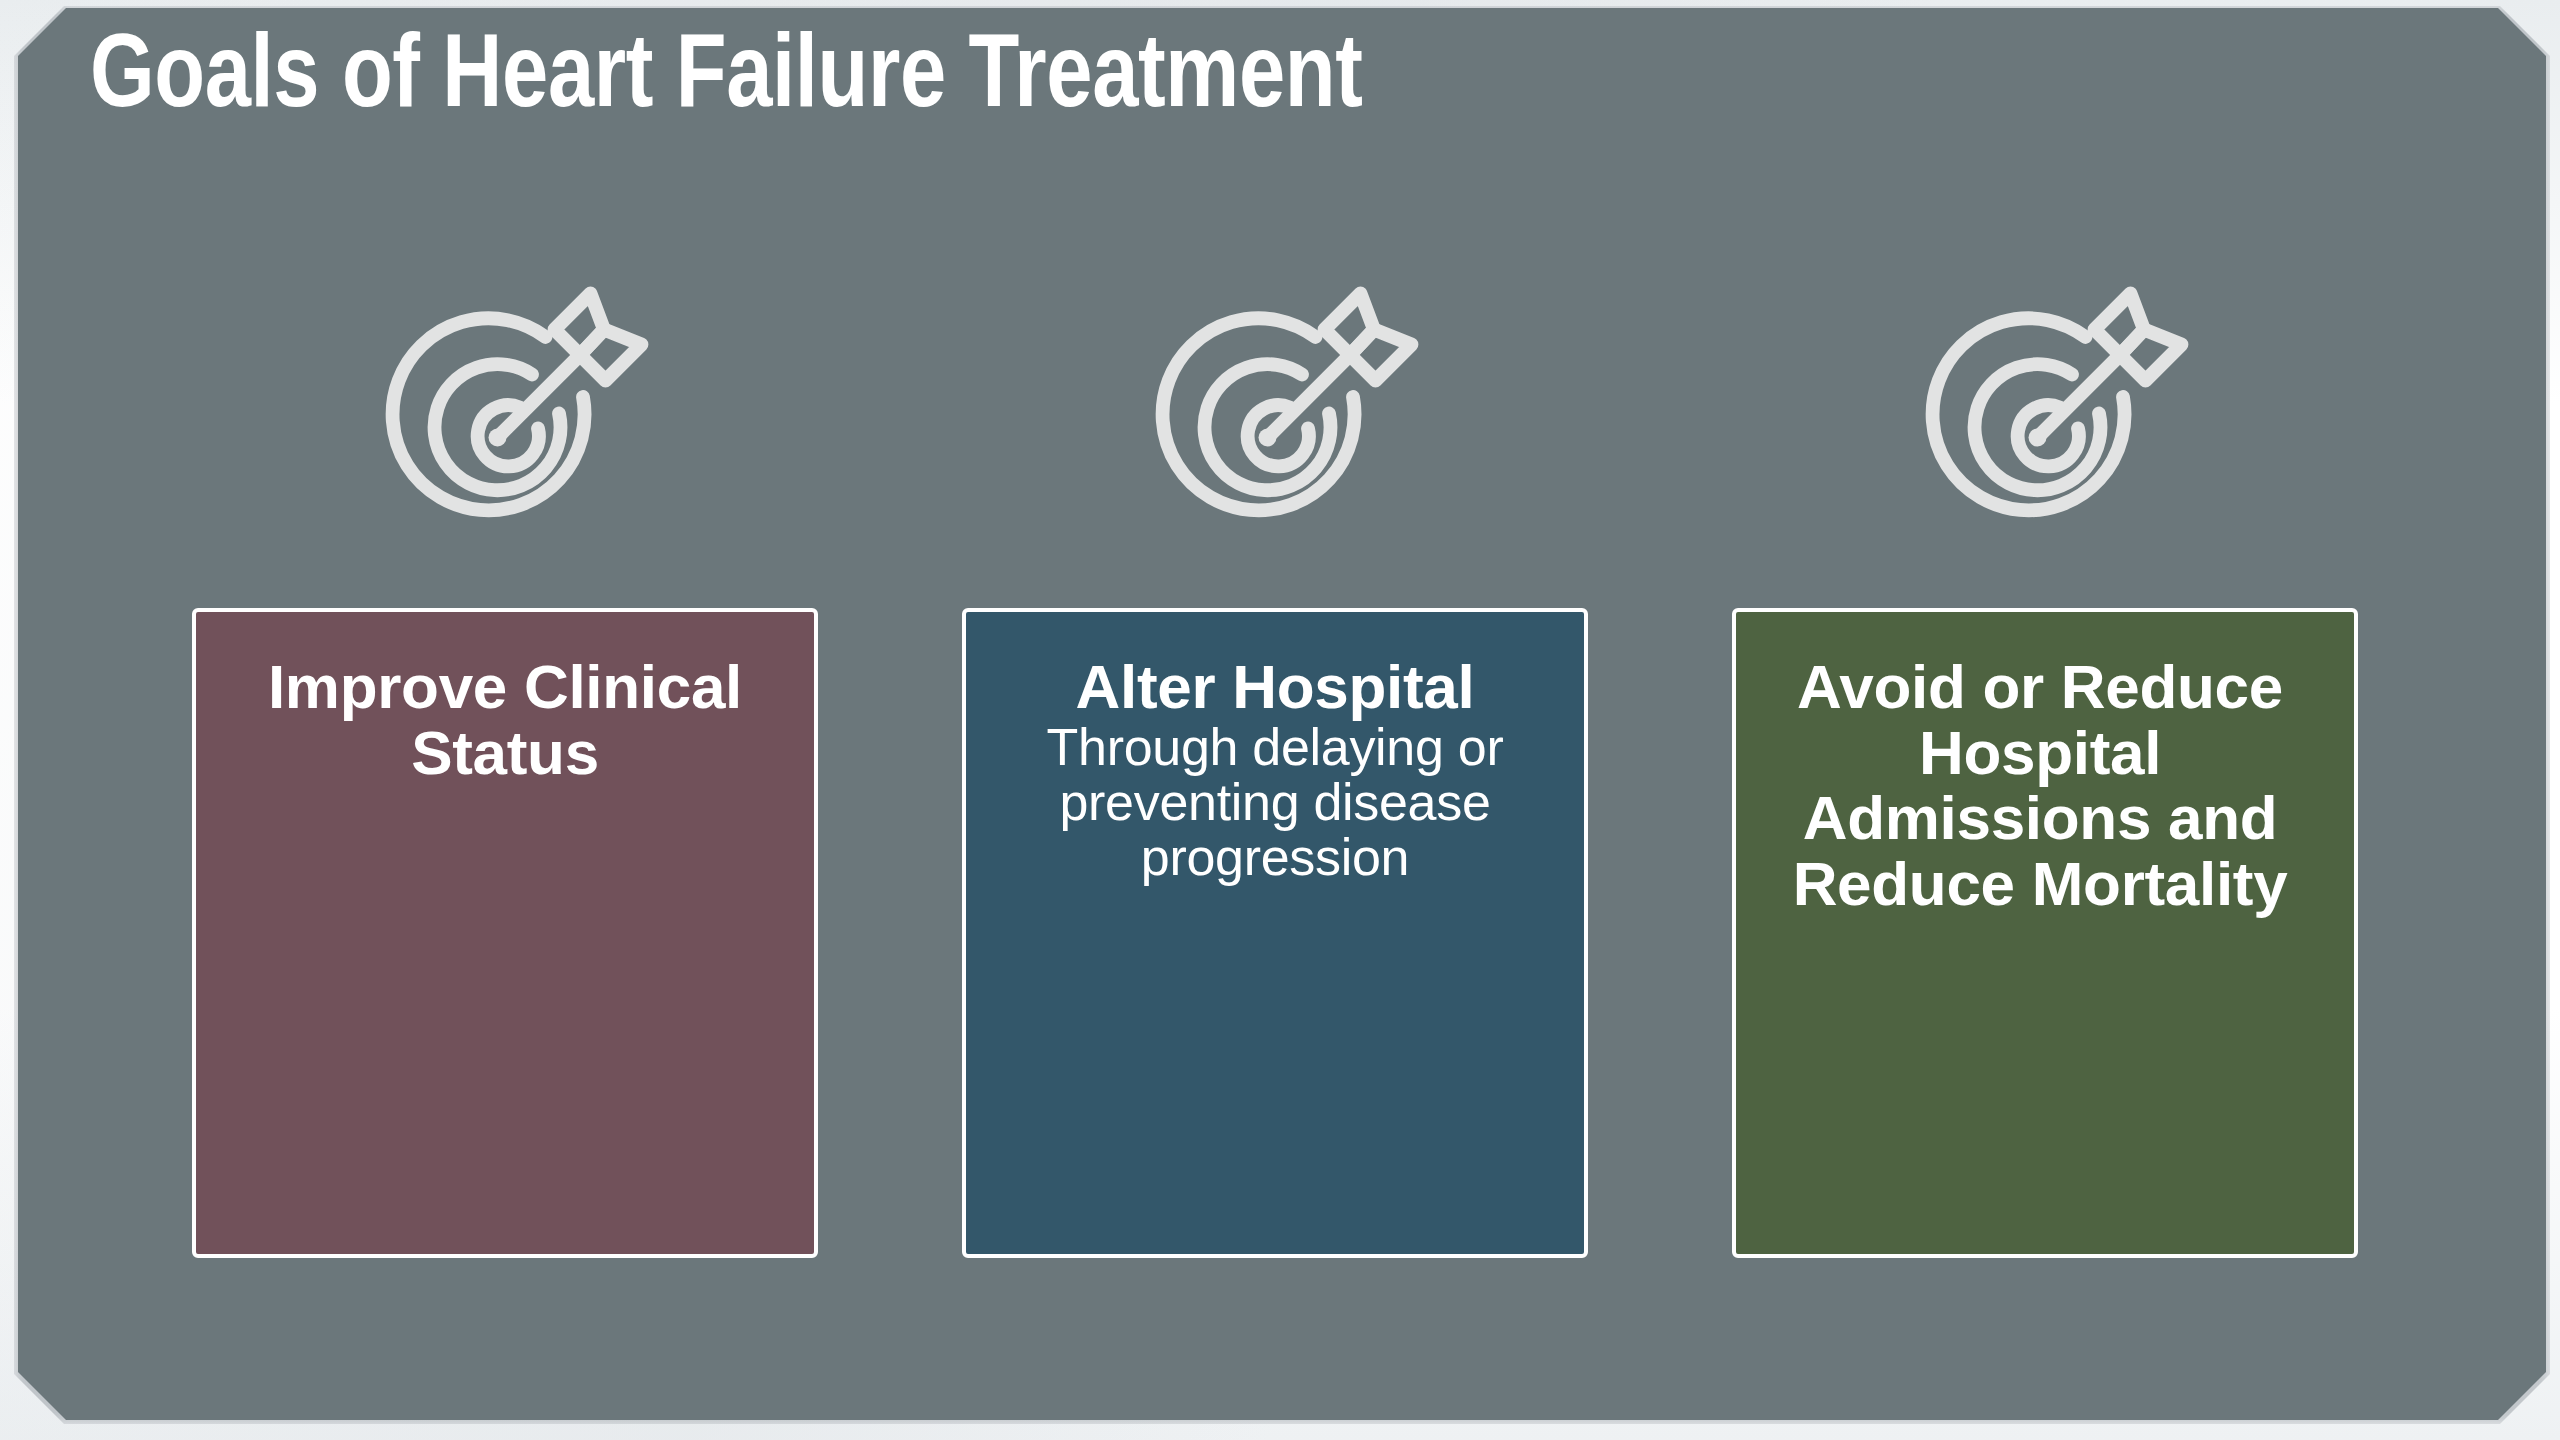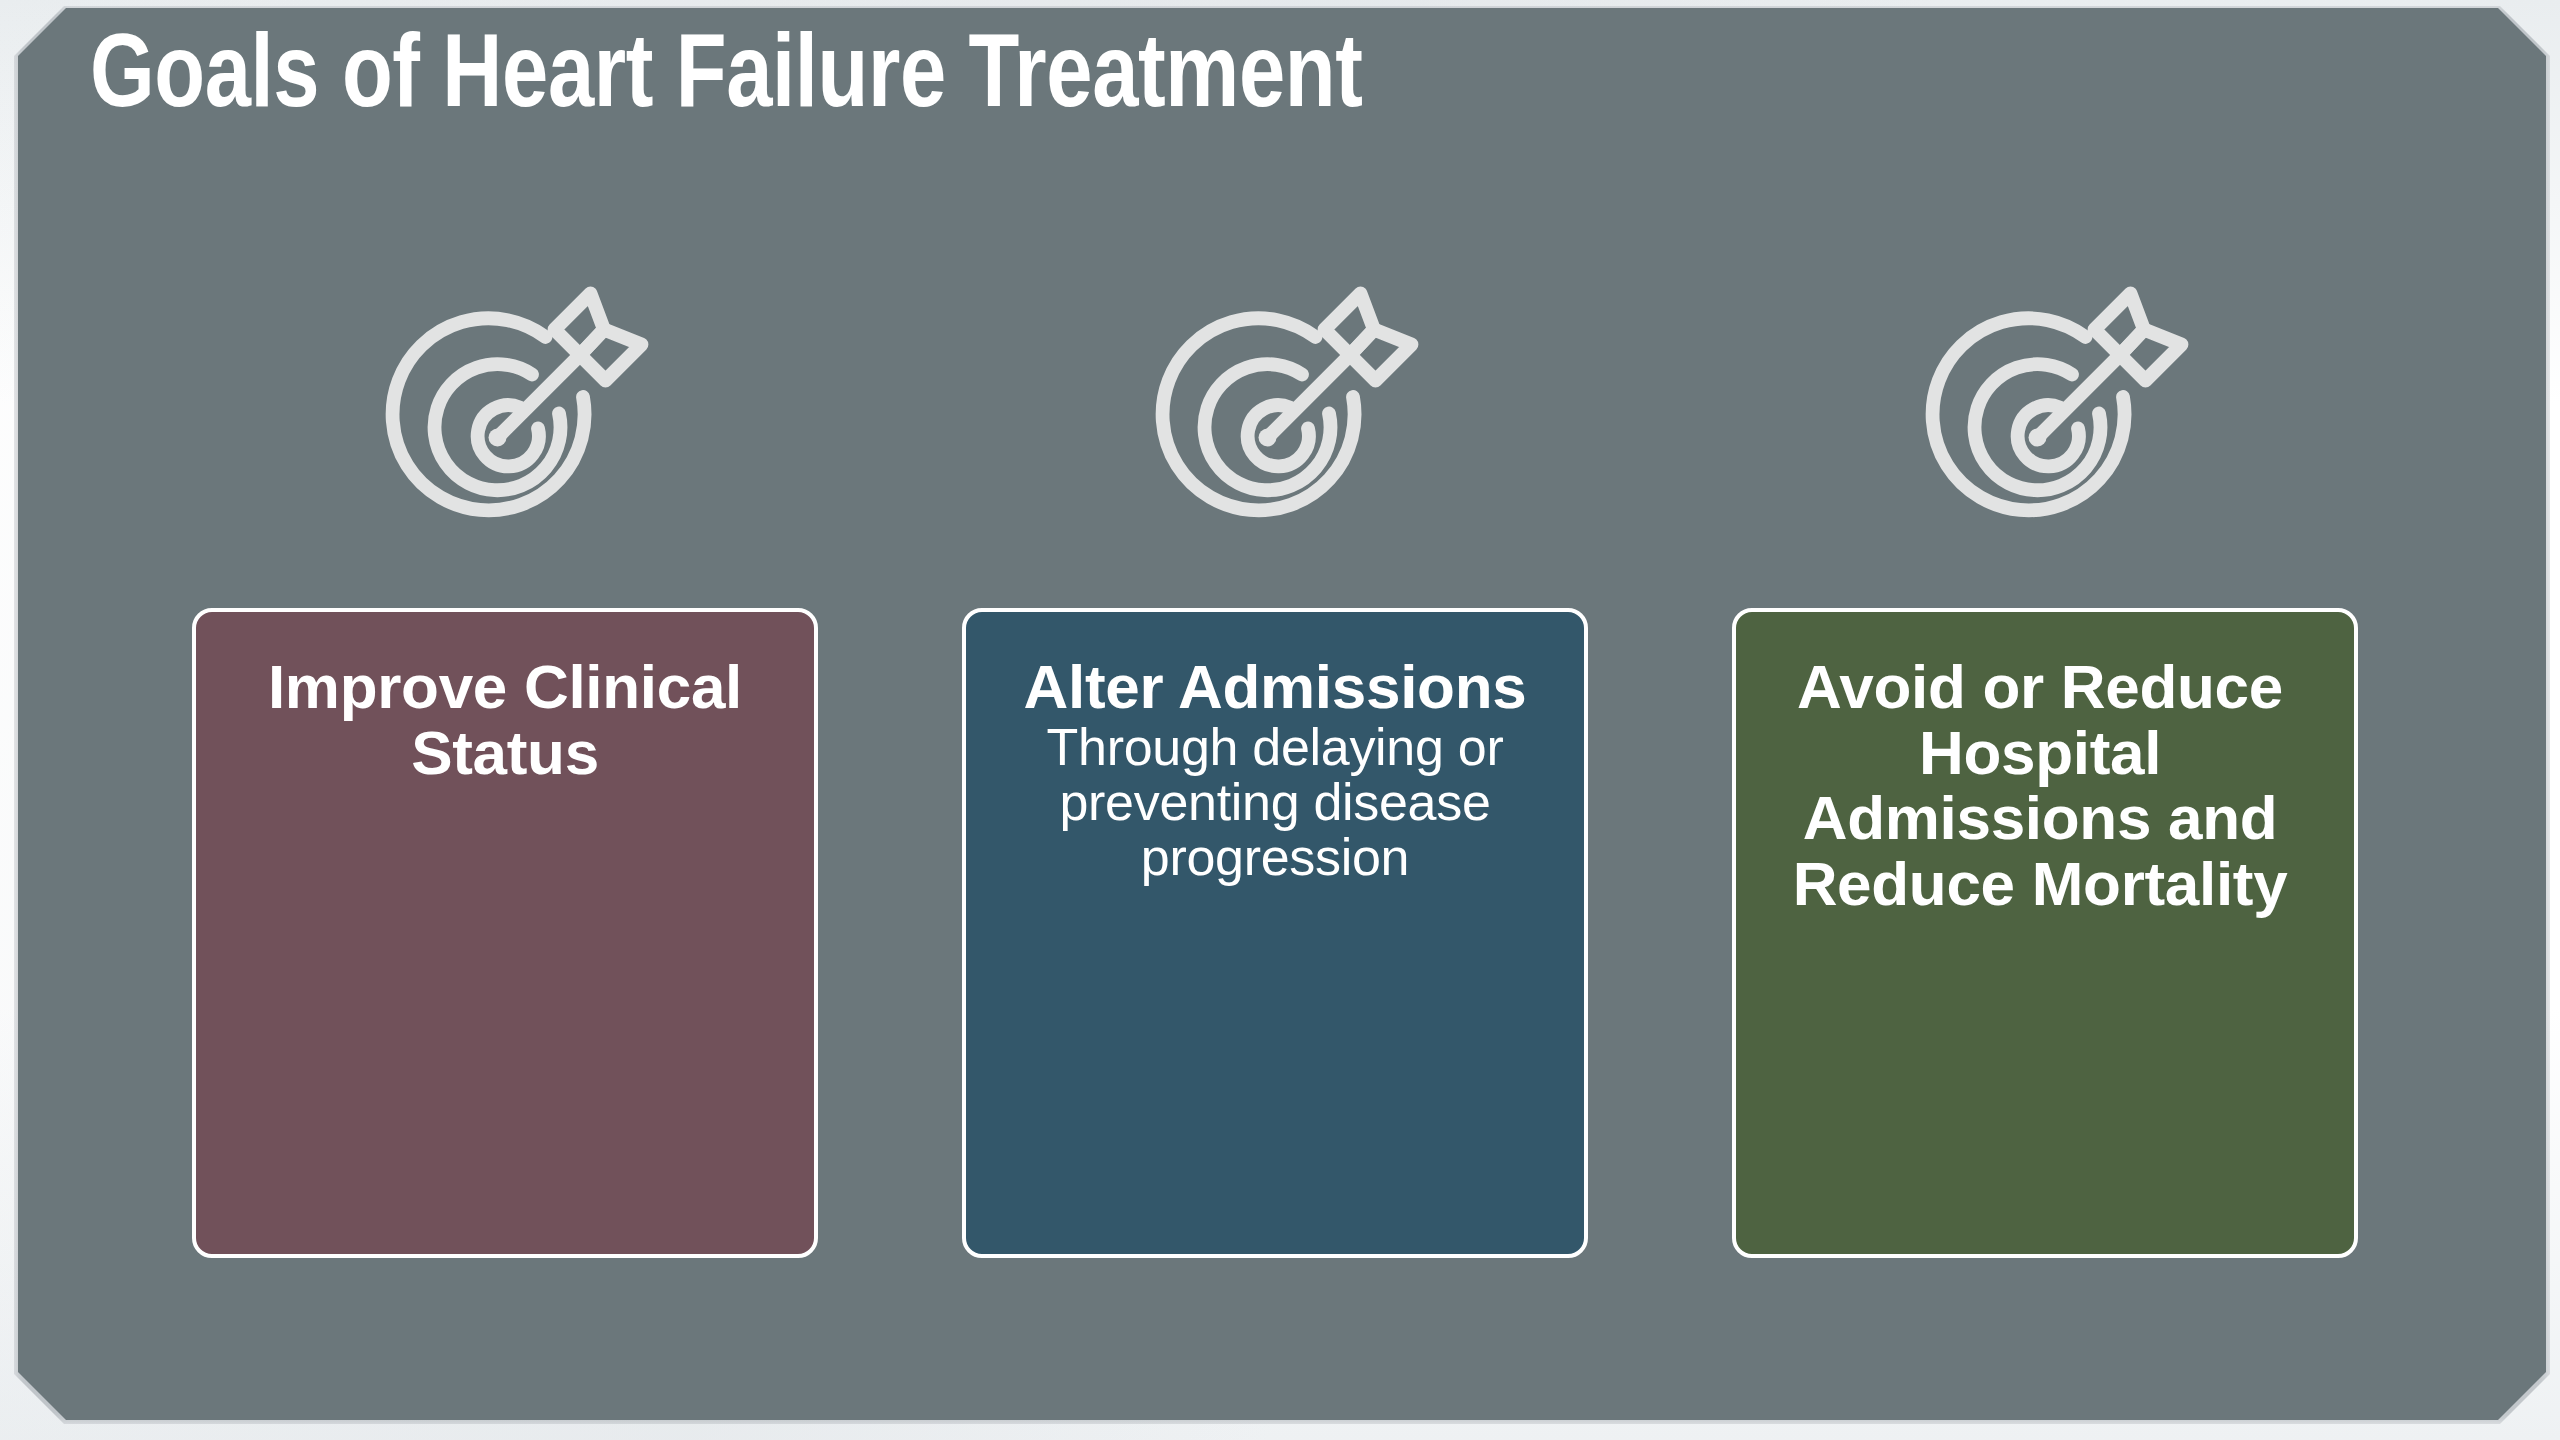--- a/index.html
+++ b/index.html
@@ -109,21 +109,21 @@
     top: 608px;
     width: 2560px;
     height: 654px;
   }
   .goal-card {
     position: absolute;
     top: 0;
     width: 626px;
     height: 650px;
     border: 4px solid #ffffff;
-    border-radius: 20px;
+    border-radius: 6px;
     box-sizing: border-box;
     display: flex;
     flex-direction: column;
     align-items: center;
     justify-content: flex-start;
     padding: 42px 30px 30px;
     text-align: center;
     color: #ffffff;
     overflow: hidden;
   }
@@ -192,21 +192,21 @@
     </div>
   </div>
 
   <div class="cards-row">
 
     <div class="goal-card card-1" style="background-color: rgb(113, 81, 90);">
       <p class="card-heading">Improve Clinical Status</p>
     </div>
 
     <div class="goal-card card-2" style="background-color: rgb(51, 87, 106);">
-      <p class="card-heading">Alter Admissions</p>
+      <p class="card-heading">Alter Hospital</p>
       <p class="card-body">Through delaying or preventing disease progression</p>
     </div>
 
     <div class="goal-card card-3" style="background-color: rgb(78, 99, 65); padding-left: 20px;">
       <p class="card-heading">Avoid or Reduce Hospital Admissions and Reduce Mortality</p>
 
     </div>
 
   </div>
 </div>

